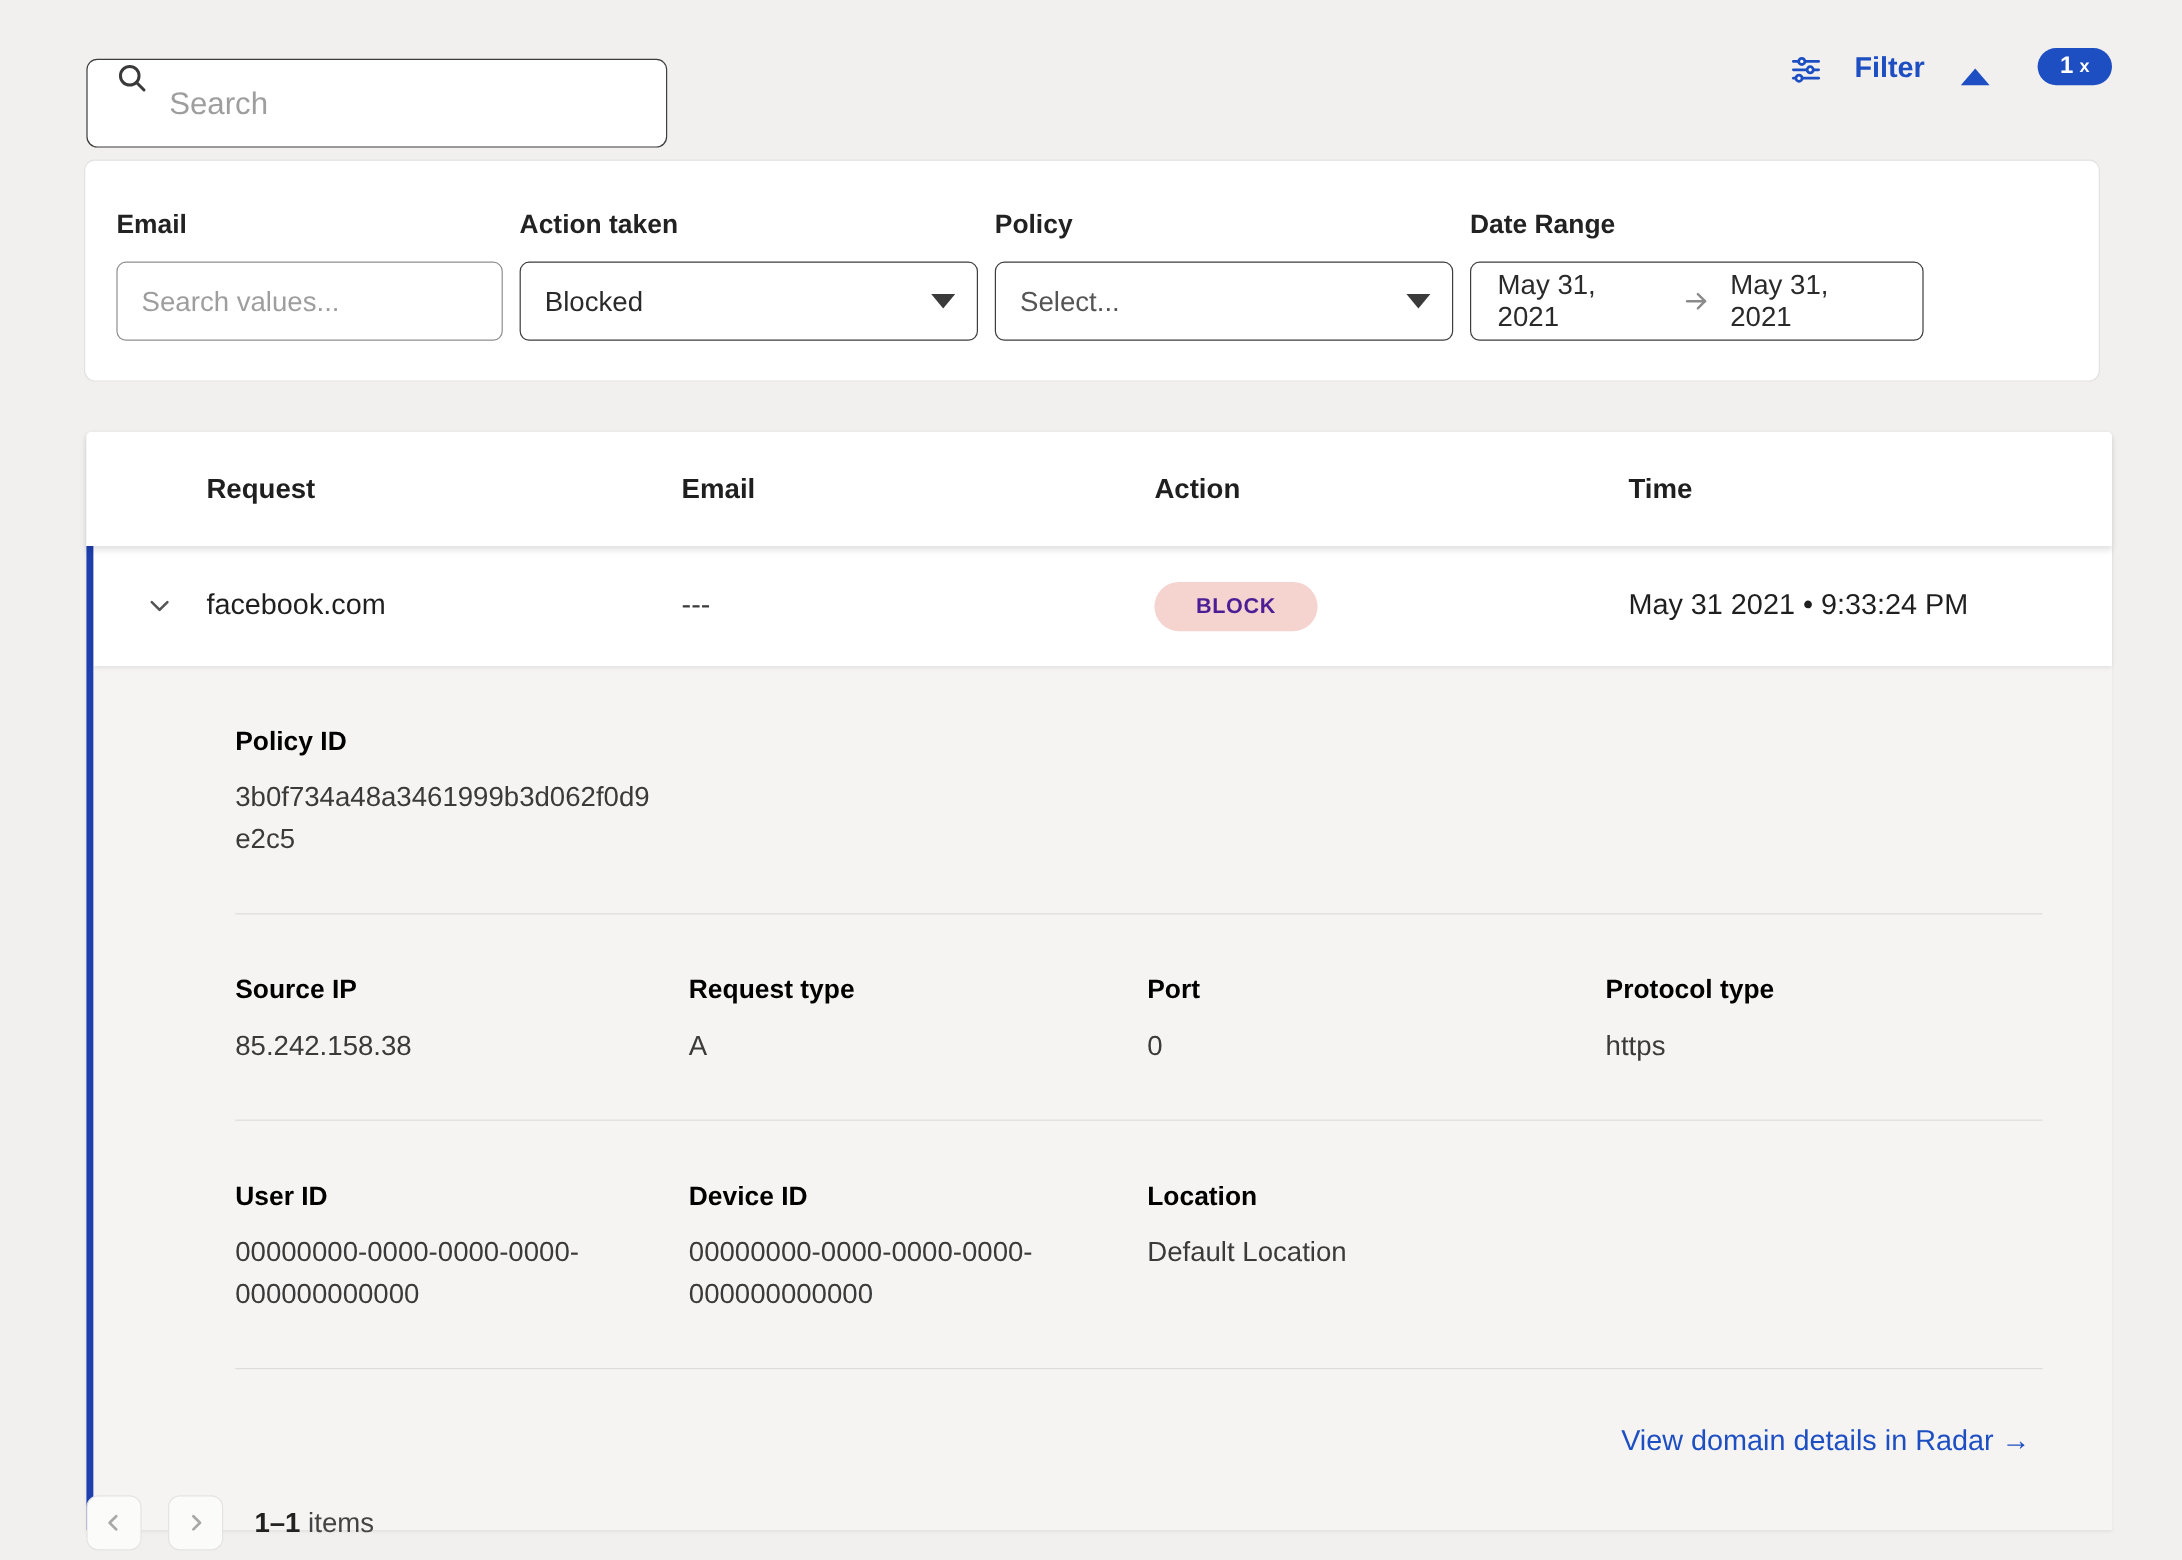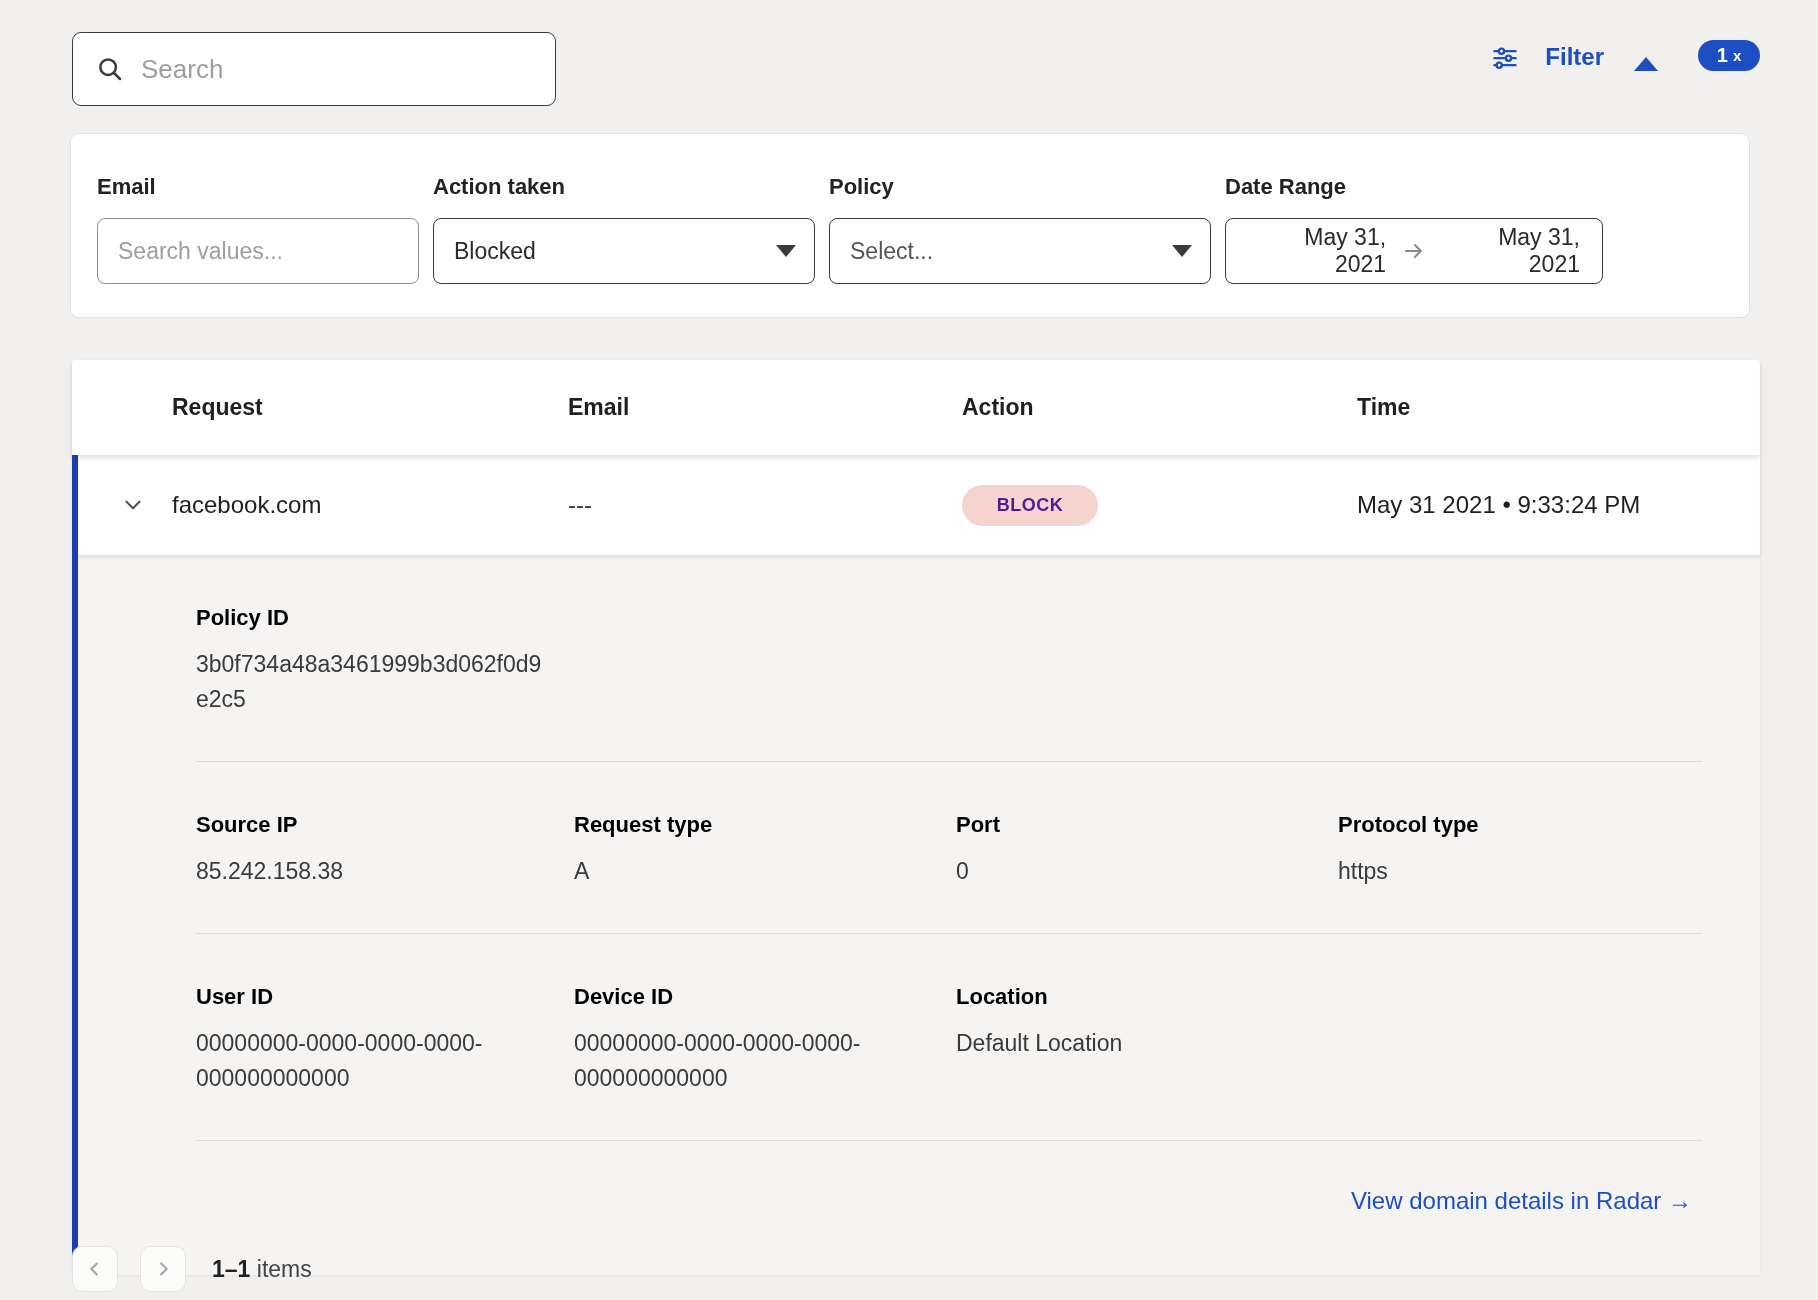--- a/index.html
+++ b/index.html
@@ -8,26 +8,26 @@
     background: #f1f0ef;
     font-family: "Liberation Sans", "DejaVu Sans", sans-serif;
     color: #1f1f1f;
     overflow: hidden;
     position: relative;
   }
 
   
   .topbar { position: relative; height: 118px; }
   .searchbox {
-    position: absolute; left: 72px; top: 32px;
+    position: absolute; left: 72px; top: 49px;
     width: 484px; height: 74px;
     background: #fff;
     border: 1.5px solid #3d3d3d;
     border-radius: 9px;
-    display: flex; align-items: center;
+    display: flex; 
     padding: 0 18px 0 22px;
   }
   .searchbox svg { flex: 0 0 auto; margin-right: 16px; }
   .searchbox input {
     border: none; outline: none; background: transparent;
     font: 26px "Liberation Sans", "DejaVu Sans", sans-serif;
     color: #333; width: 100%;
   }
   .searchbox input::placeholder { color: #9e9e9e; }
 
@@ -86,21 +86,21 @@
     width: 0; height: 0;
     border-left: 10px solid transparent;
     border-right: 10px solid transparent;
     border-top: 12px solid #3a3a3a;
   }
   .f-daterange {
     width: 378px; height: 66px;
     border: 1.5px solid #3d3d3d; border-radius: 8px;
     background: #fff; padding: 0 22px;
     display: flex; align-items: center; gap: 16px;
-    font-size: 23px; color: #2a2a2a; cursor: pointer; text-align: right;
+    font-size: 23px; color: #2a2a2a; cursor: pointer;
   }
 
   
   .table-card {
     position: absolute; left: 72px; top: 360px;
     width: 1688px;
     background: #fff; border-radius: 4px 4px 0 0;
     box-shadow: 0 1px 3px rgba(0,0,0,0.06);
   }
   .thead {

